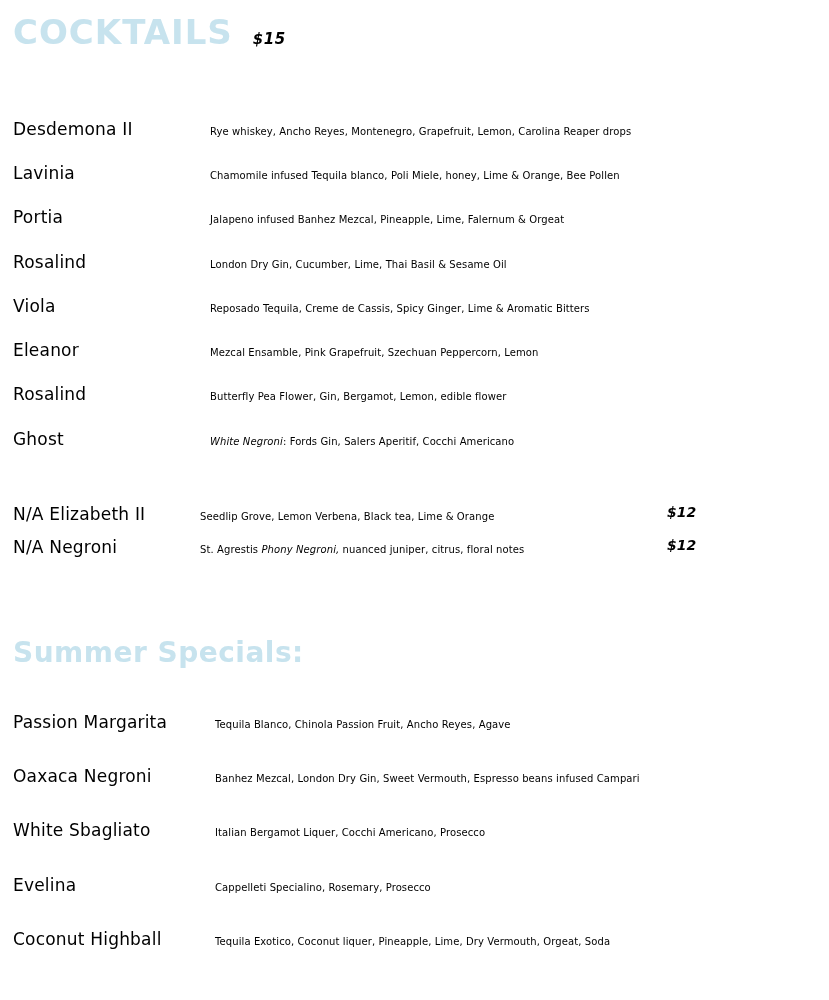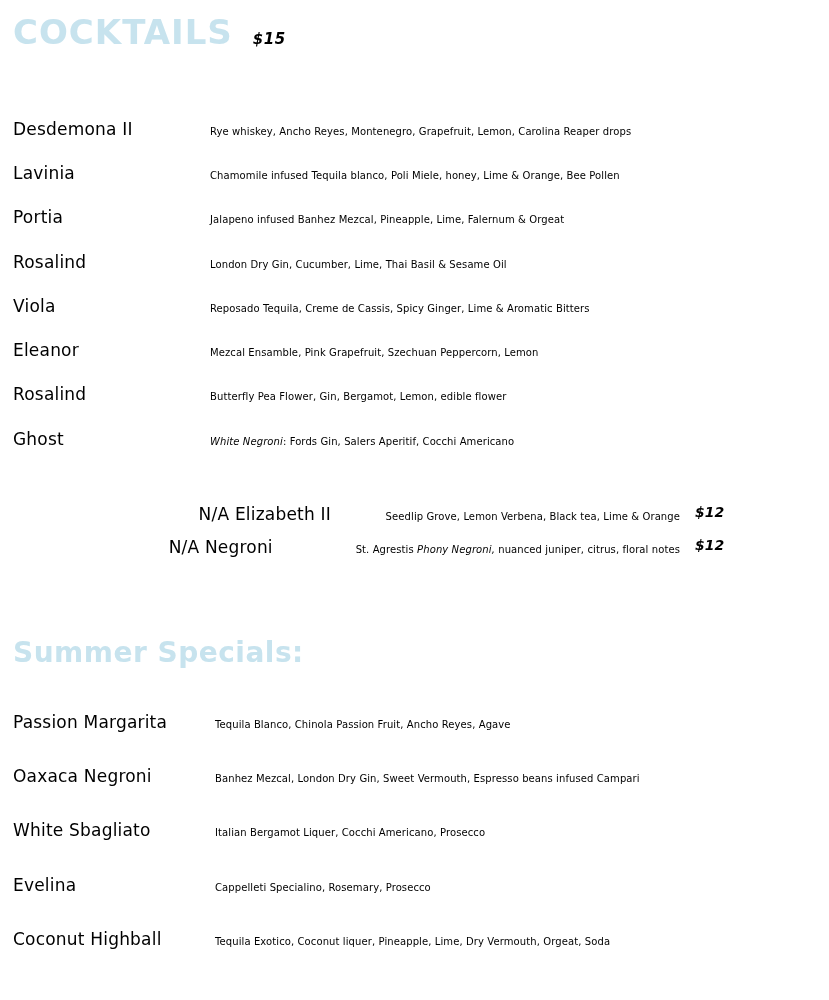--- a/index.html
+++ b/index.html
@@ -39,38 +39,38 @@
   }
 
   
   .menu { list-style:none; margin:0; padding:0; }
   .menu-cocktails { margin-top:66px; }
   .menu-na        { margin-top:54px; }
   .menu-specials  { margin-top:42px; }
 
   .row { display:flex; align-items:baseline; position:relative; line-height:1.25; }
   .menu-cocktails .row { margin-bottom:23px;gap:20px; }
-  .menu-na .row        { margin-bottom:12px;justify-content:flex-end; }
+  .menu-na .row        { margin-bottom:12px; }
   .menu-specials .row  { margin-bottom:33px; }
 
   .name {
     flex:0 0 177px;
     font-size:17px;
     letter-spacing:0.2px;
     padding-right:8px;
   }
   .menu-na .name       { flex-basis:187px; }
   .menu-specials .name { flex-basis:202px; }
 
   .desc { font-size:10px; letter-spacing:0.1px; }
   .desc .italic { font-style:italic; }
 
   .price {
     position:absolute;
-    left:682px;
+    left:654px;
     font-size:14px;
     font-style:italic;
     font-weight:600;
   }
 </style>
 </head>
 <body>
 
 <div class="page">
 

